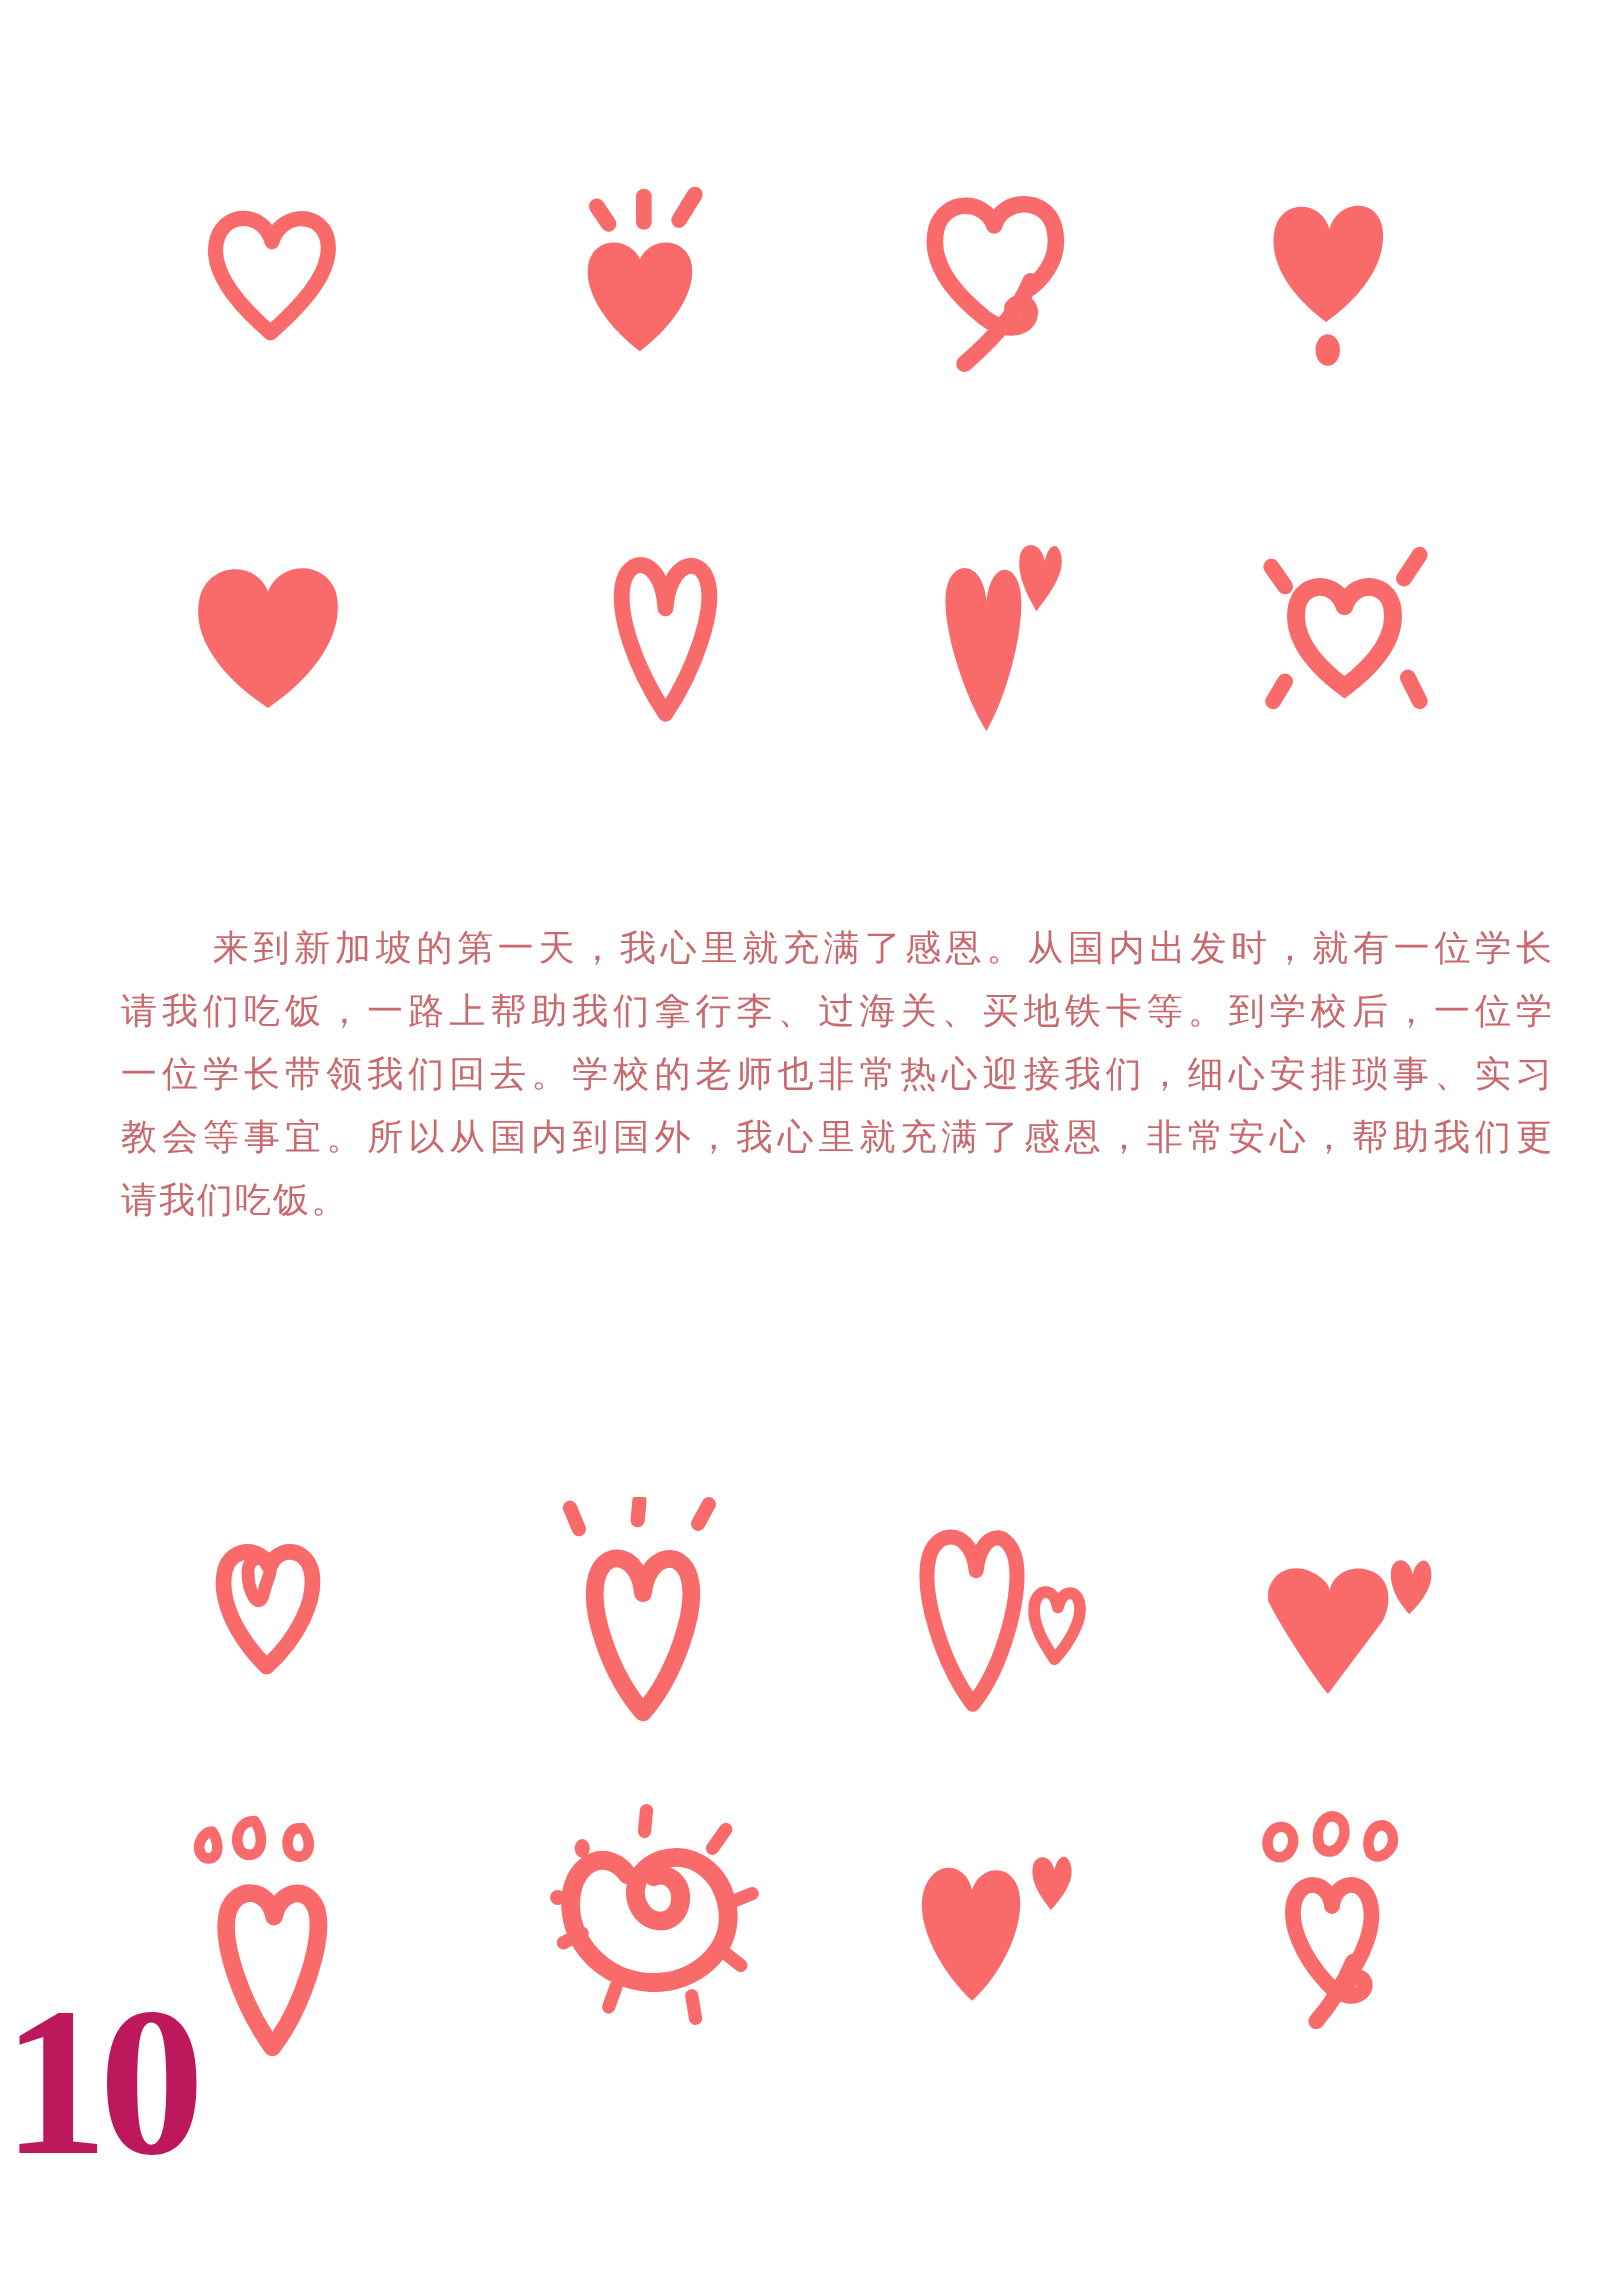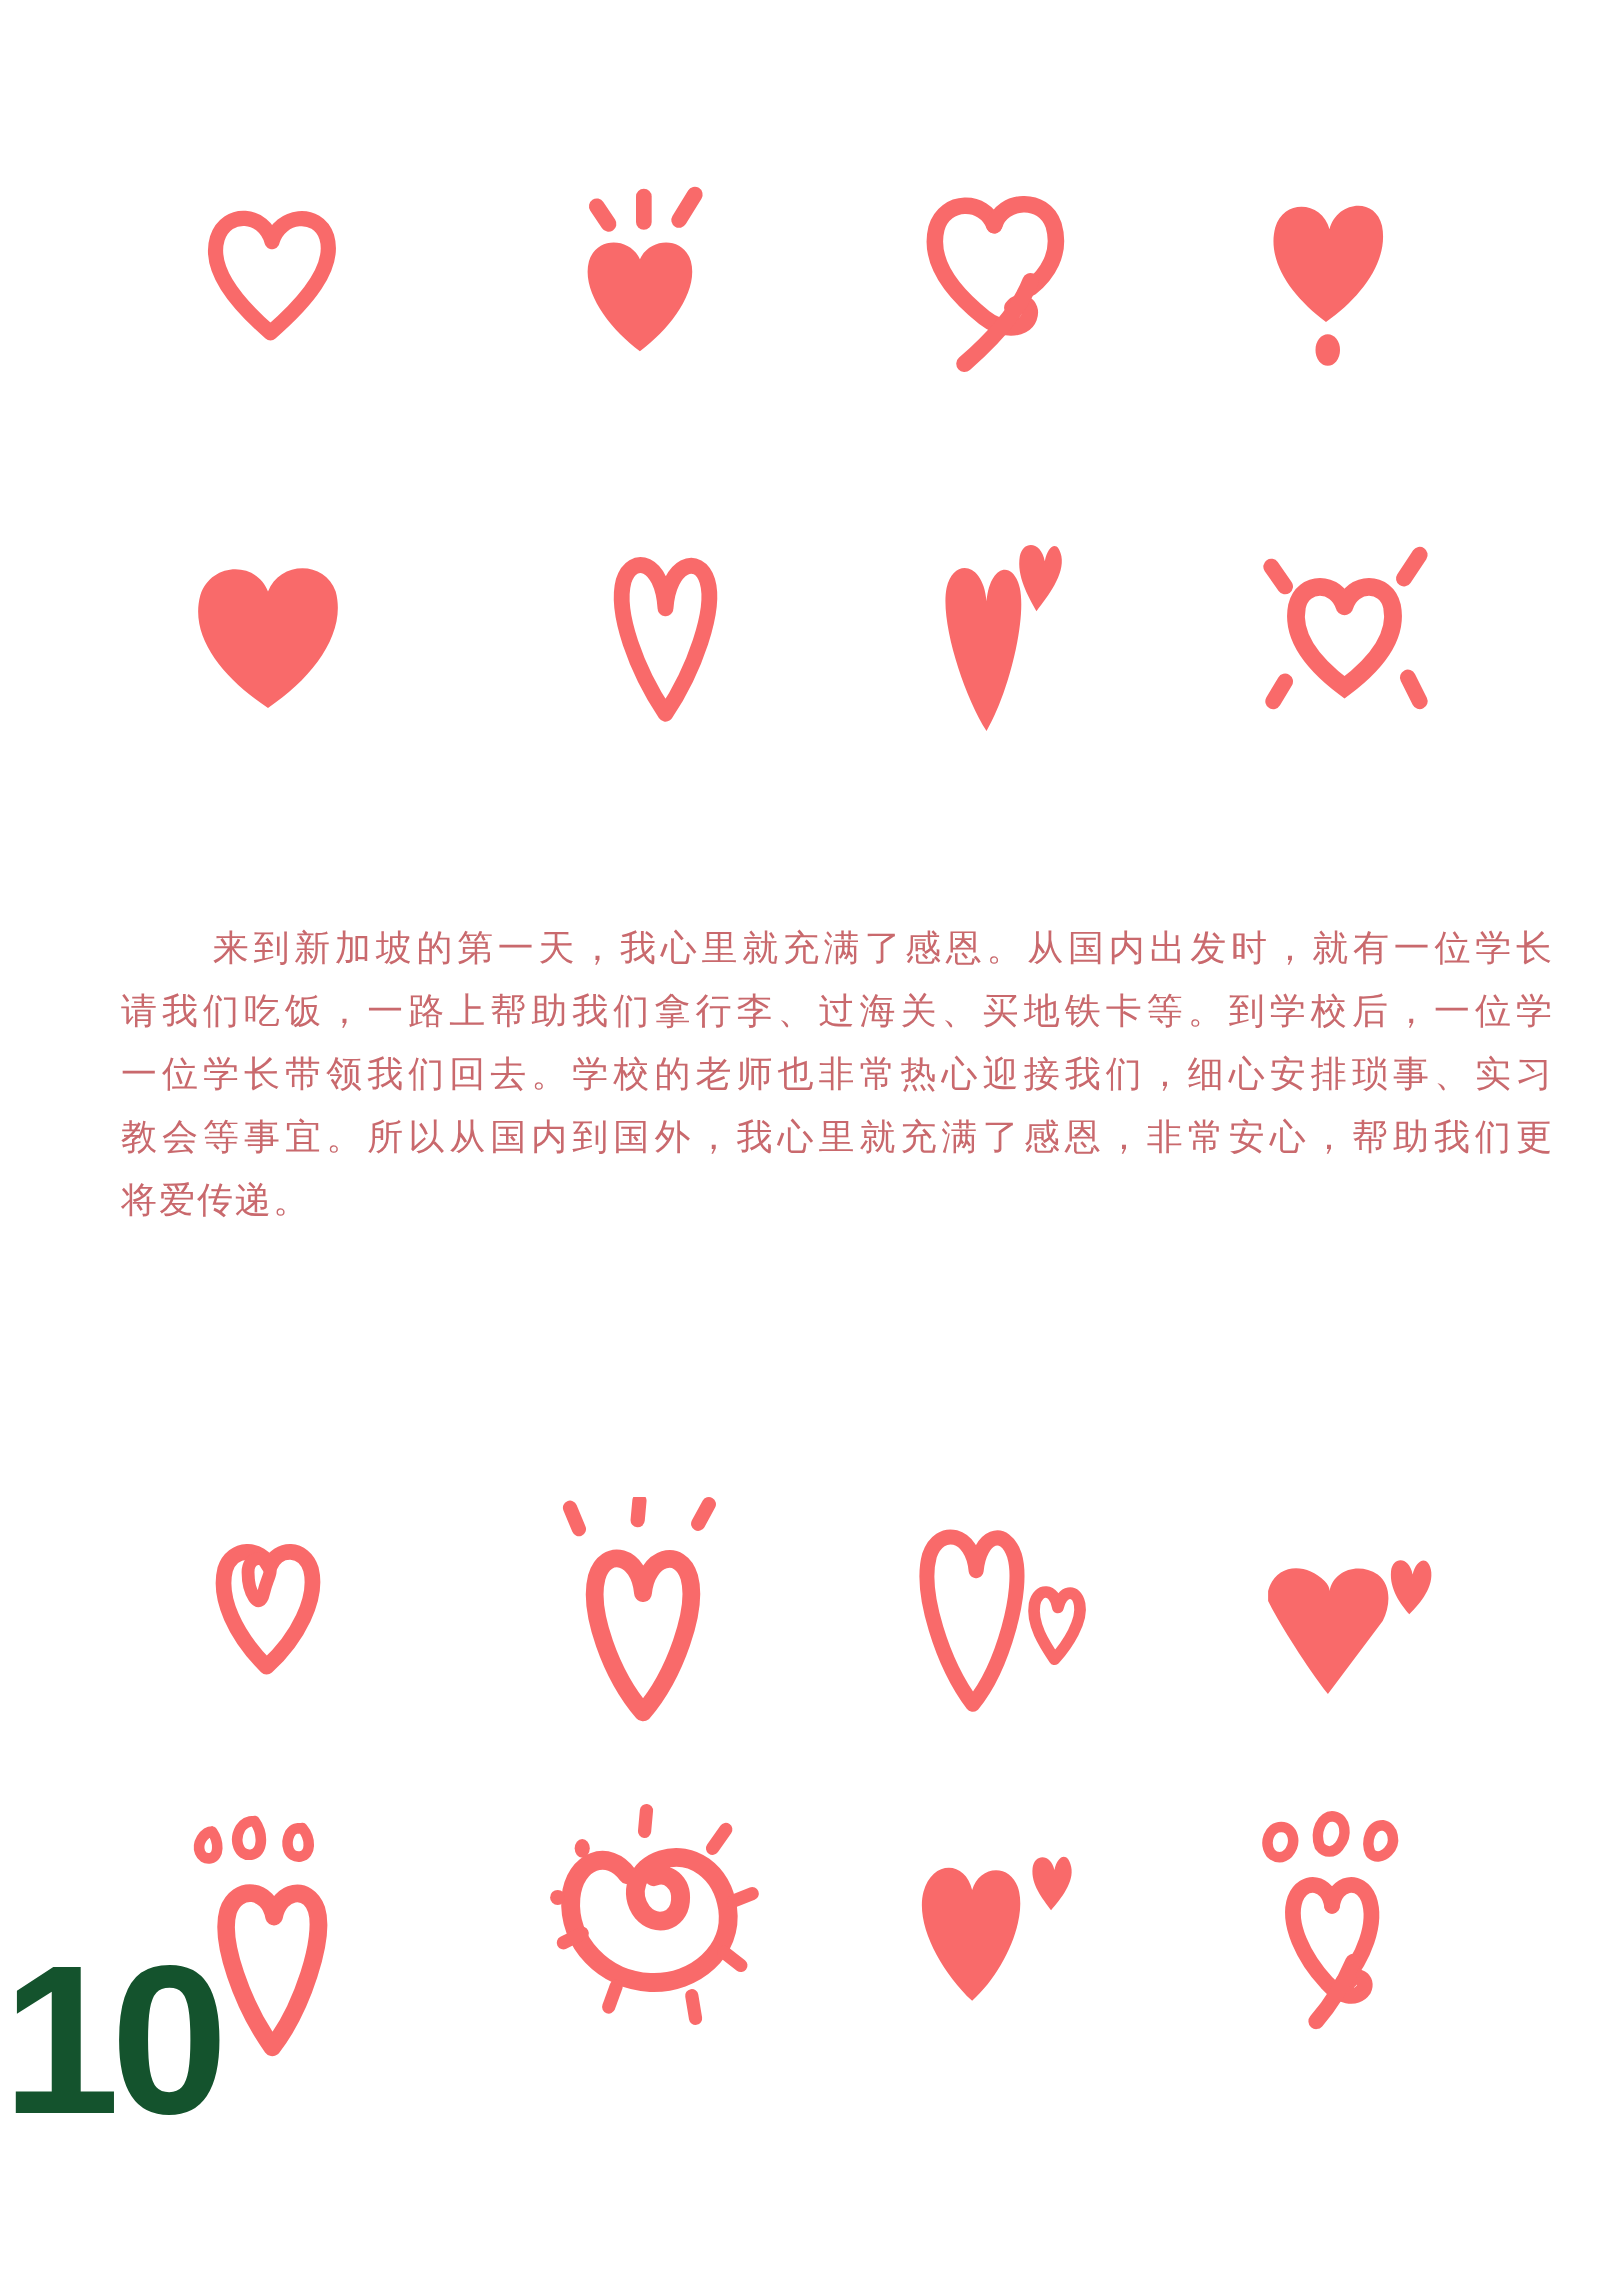--- a/index.html
+++ b/index.html
@@ -25,26 +25,27 @@
   .para .line{
     text-align:justify;
     text-align-last:justify;
     height:63px;
     white-space:nowrap;
   }
   .para .line.first{text-indent:2.55em;}
   .para .line.last{text-align:left;text-align-last:left;}
   .pagenum{
     position:absolute;
-    left:2.6px;top:1942px;
-    color:#14532d;
+    left:2.6px;top:1984px;
+    color:#be185d;
     font-size:211px;
     line-height:196px;
     font-weight:700;
     letter-spacing:-9.2px;
+    font-family:Liberation Serif, serif;
   }
 </style>
 </head>
 <body>
 
 <div class="page">
 
   <div class="doodle" style="left:196px;top:188px;width:152px;height:171px;">
     <svg viewBox="0 0 100 110" fill="none" stroke="currentColor" stroke-width="10" stroke-linecap="round" stroke-linejoin="round">
       <path d="M50 34 C45 15 20 13 14 32 C8 52 26 74 49 94 C72 74 92 51 86 31 C80 13 55 16 50 34"></path>
@@ -104,21 +105,21 @@
       <path d="M14 86 L20 76"></path>
       <path stroke-width="9" d="M50 38 C46 25 29 25 26 38 C23 53 34 67 50 79 C66 67 77 53 74 38 C71 25 54 25 50 38"></path>
     </svg>
   </div>
 
   <div class="para">
     <div class="line first">来到新加坡的第一天，我心里就充满了感恩。从国内出发时，就有一位学长</div>
     <div class="line">请我们吃饭，一路上帮助我们拿行李、过海关、买地铁卡等。到学校后，一位学</div>
     <div class="line">一位学长带领我们回去。学校的老师也非常热心迎接我们，细心安排琐事、实习</div>
     <div class="line">教会等事宜。所以从国内到国外，我心里就充满了感恩，非常安心，帮助我们更</div>
-    <div class="line last">将爱传递。</div>
+    <div class="line last">请我们吃饭。</div>
   </div>
 
   <div class="doodle" style="left:198px;top:1522px;width:143px;height:175px;">
     <svg viewBox="0 0 100 120" fill="none" stroke="currentColor" stroke-width="11" stroke-linecap="round" stroke-linejoin="round">
       <path d="M50 30 C44 16 24 16 19 32 C14 52 26 78 48 100 C70 80 84 52 79 32 C74 16 56 16 50 30"></path>
       <path stroke-width="9" d="M50 30 C46 21 35 23 35 34 C35 48 43 62 46 48 C48 39 52 34 50 30"></path>
     </svg>
   </div>
 
   <div class="doodle" style="left:554px;top:1497px;width:178px;height:228px;">

